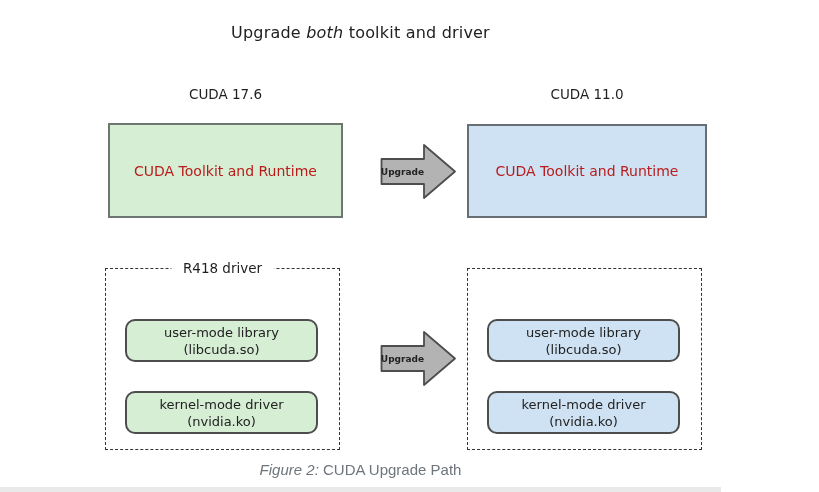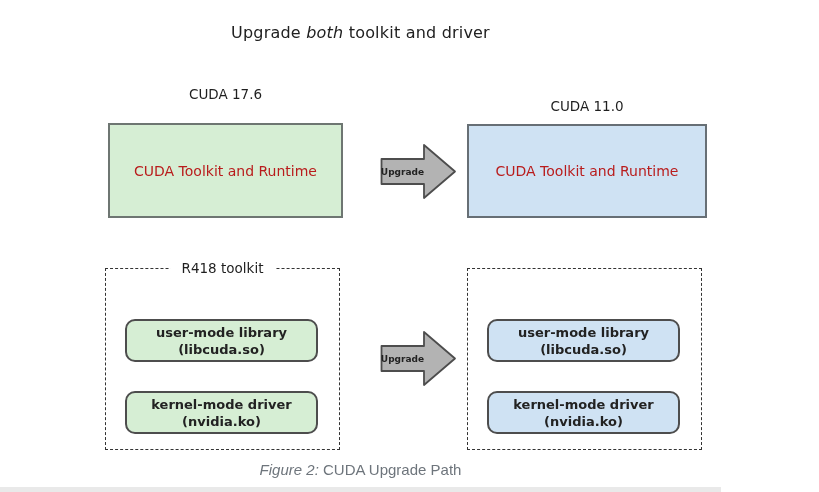--- a/index.html
+++ b/index.html
@@ -21,21 +21,21 @@
     letter-spacing: 0.2px;
   }
   .col-label {
     position: absolute;
     top: 86px;
     text-align: center;
     font-size: 13.5px;
     color: #1f1f1f;
   }
   .col-label.left  { left: 108px; width: 235px; }
-  .col-label.right { left: 467px; width: 240px; margin-top: 12px; }
+  .col-label.right { left: 467px; width: 240px; }
   .toolkit-box {
     position: absolute;
     display: flex;
     align-items: center;
     justify-content: center;
     font-size: 14px;
     color: #b91c1c;
     border: 2px solid #6e7672;
   }
   .toolkit-box.green { left: 108px; top: 123px; width: 235px; height: 95px; background: #d6eed4; }
@@ -79,21 +79,20 @@
     border: 2px solid #4d4d4d;
     border-radius: 10px;
     display: flex;
     flex-direction: column;
     align-items: center;
     justify-content: center;
     text-align: right;
     font-size: 13px;
     line-height: 17px;
     color: #222222;
-    font-weight: bold;
   }
   .driver-item.first  { top: 50px; }
   .driver-item.second { top: 98px; margin-top: 24px; }
   .driver-group.left  .driver-item { background: #d6eed4; }
   .driver-group.right .driver-item { background: #cfe2f3; }
   .fig-caption {
     position: absolute;
     left: 0; right: 0; top: 461px;
     text-align: center;
     font-family: "Liberation Sans", sans-serif;
@@ -132,21 +131,21 @@
   </div>
 
   <div class="upgrade-arrow lower">
     <svg viewBox="0 0 77 57">
       <polygon points="1.5,16 44,16 44,2 75,28.5 44,55 44,41 1.5,41" fill="#b3b3b3" stroke="#4d4d4d" stroke-width="1.8" stroke-linejoin="round"></polygon>
       <text x="22.5" y="31.5" text-anchor="middle">Upgrade</text>
     </svg>
   </div>
 
   <div class="driver-group left">
-    <div class="driver-group-label">R418 toolkit</div>
+    <div class="driver-group-label">R418 driver</div>
     <div class="driver-item first">
       <span>user-mode library</span>
       <span>(libcuda.so)</span>
     </div>
     <div class="driver-item second">
       <span>kernel-mode driver</span>
       <span>(nvidia.ko)</span>
     </div>
   </div>
 

